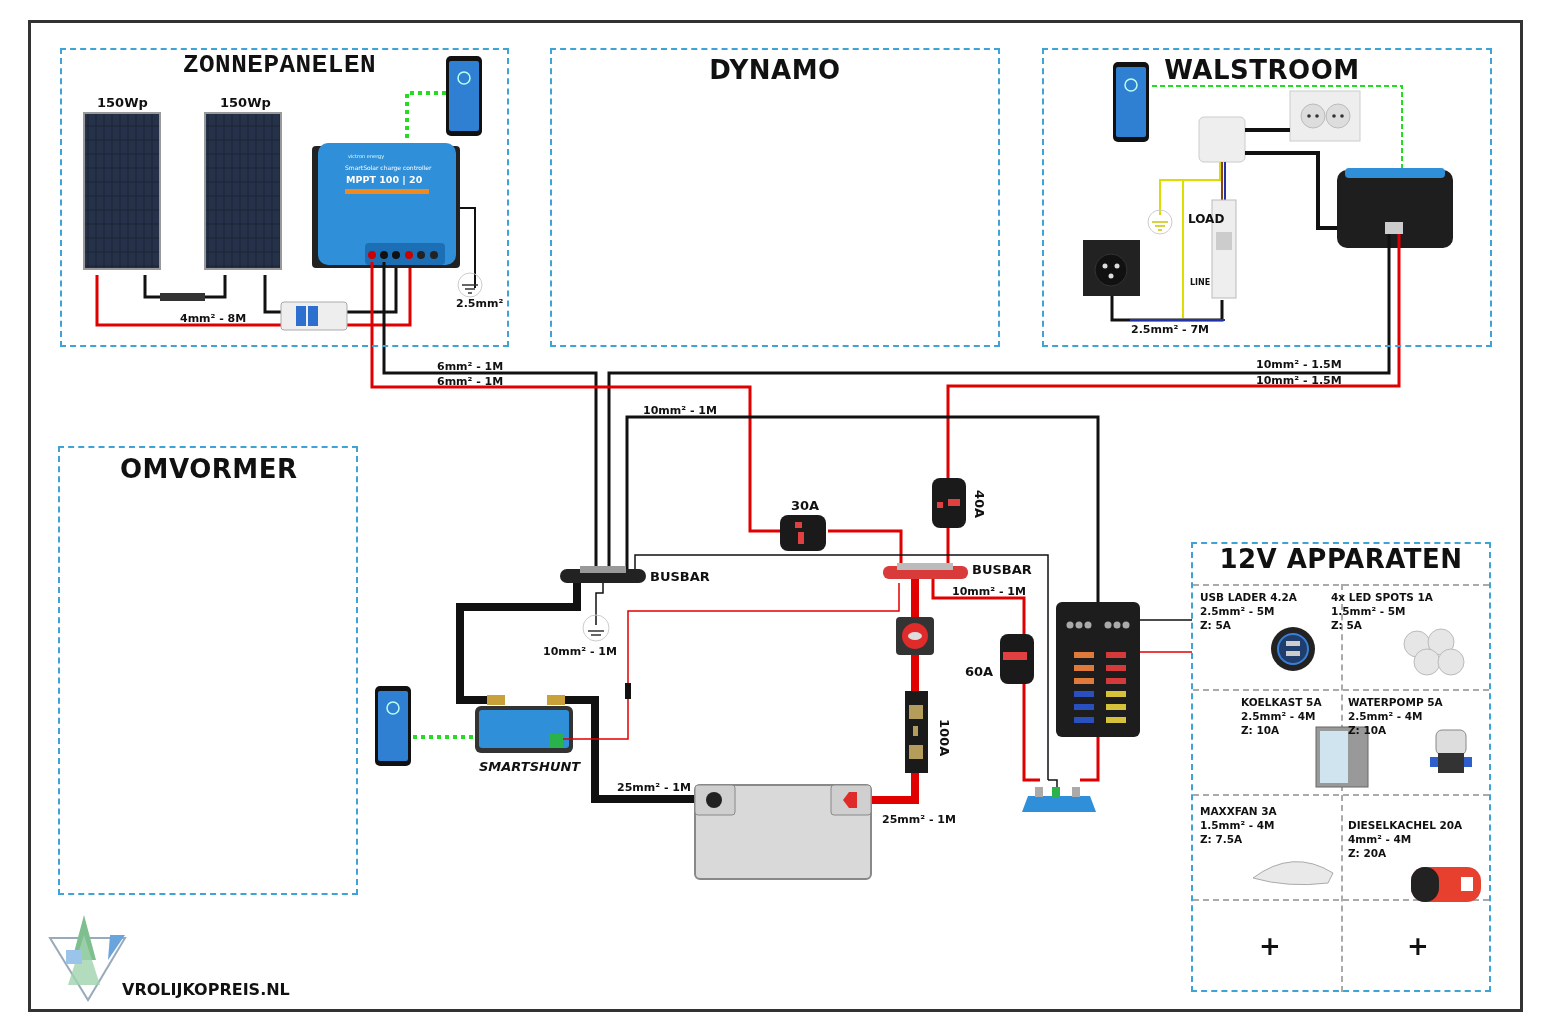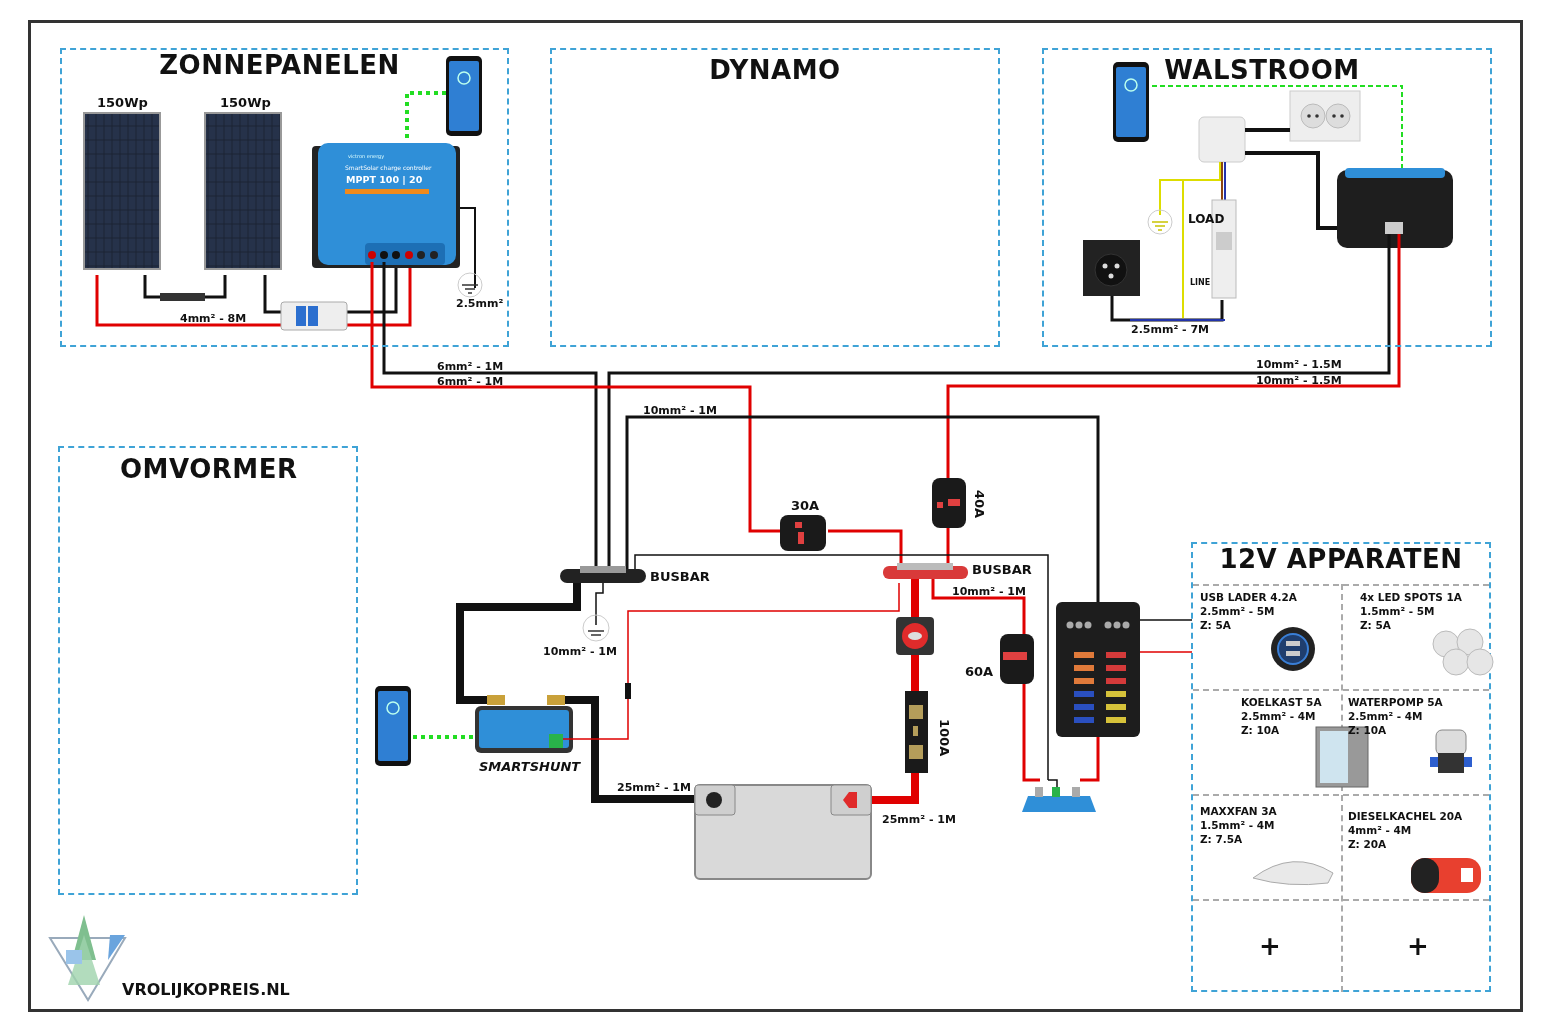--- a/index.html
+++ b/index.html
@@ -260,21 +260,21 @@
   <g>
     <polygon points="50,938 125,938 88,1000" fill="none" stroke="#9ab" stroke-width="2"></polygon>
     <polygon points="84,915 72,960 96,960" fill="#7fbf8f"></polygon>
     <polygon points="84,935 68,985 100,985" fill="#9fd3ad" opacity="0.8"></polygon>
     <polygon points="110,935 125,935 108,960" fill="#6aa4dd"></polygon>
     <rect x="66" y="950" width="16" height="14" fill="#9ac4ea"></rect>
   </g>
 </svg>
 
 <div class="zone" style="left:60px;top:48px;width:449px;height:299px;">
-  <div class="zone-title" style="top:0px;left:-10px;">ZONNEPANELEN</div>
+  <div class="zone-title" style="top:0px;left:-10px;font-family:Liberation Mono, monospace;">ZONNEPANELEN</div>
 </div>
 <div class="zone" style="left:550px;top:48px;width:450px;height:299px;">
   <div class="zone-title" style="top:5px;">DYNAMO</div>
 </div>
 <div class="zone" style="left:1042px;top:48px;width:450px;height:299px;">
   <div class="zone-title" style="top:5px;left:-10px;">WALSTROOM</div>
 </div>
 <div class="zone" style="left:58px;top:446px;width:300px;height:449px;">
   <div class="zone-title" style="top:6px;left:-10px;text-align:left;padding-left:70px;">OMVORMER</div>
 </div>
@@ -294,21 +294,21 @@
           <circle cx="30" cy="30" r="15" fill="#1f3e6e" stroke="#3a7fd6" stroke-width="2"></circle>
           <rect x="23" y="22" width="14" height="5" fill="#ccc"></rect>
           <rect x="23" y="32" width="14" height="5" fill="#ccc"></rect>
         </svg>
         <div class="cell-text">
           <div>USB LADER 4.2A</div>
           <div>2.5mm² - 5M</div>
           <div>Z: 5A</div>
         </div>
       </div>
-      <div class="cell" style="left: 160px; top: 40px; width: 148px; height: 105px;">
+      <div class="cell" style="left: 131px; top: 40px; width: 148px; height: 105px;">
         <svg width="70" height="60" style="position:absolute;left:75px;top:40px">
           <circle cx="18" cy="20" r="13" fill="#e6e6e6" stroke="#bbb"></circle>
           <circle cx="42" cy="18" r="13" fill="#e6e6e6" stroke="#bbb"></circle>
           <circle cx="28" cy="38" r="13" fill="#e6e6e6" stroke="#bbb"></circle>
           <circle cx="52" cy="38" r="13" fill="#e6e6e6" stroke="#bbb"></circle>
         </svg>
         <div class="cell-text">
           <div>4x LED SPOTS 1A</div>
           <div>1.5mm² - 5M</div>
           <div>Z: 5A</div>
@@ -341,21 +341,21 @@
       <div class="cell" style="left: 0px; top: 254px; width: 148px; height: 105px;">
         <svg width="90" height="45" style="position:absolute;left:55px;top:50px">
           <path d="M5 30 Q45 0 85 25 L80 35 Q40 40 5 30Z" fill="#e9e9e9" stroke="#aaa"></path>
         </svg>
         <div class="cell-text">
           <div>MAXXFAN 3A</div>
           <div>1.5mm² - 4M</div>
           <div>Z: 7.5A</div>
         </div>
       </div>
-      <div class="cell" style="left: 148px; top: 259px; width: 148px; height: 105px;">
+      <div class="cell" style="left: 148px; top: 268px; width: 148px; height: 105px;">
         <svg width="80" height="55" style="position:absolute;left:65px;top:45px">
           <rect x="5" y="10" width="70" height="35" rx="14" fill="#e8402f"></rect>
           <rect x="5" y="10" width="28" height="35" rx="14" fill="#222"></rect>
           <rect x="55" y="20" width="12" height="14" fill="#fff"></rect>
         </svg>
         <div class="cell-text">
           <div>DIESELKACHEL 20A</div>
           <div>4mm² - 4M</div>
           <div>Z: 20A</div>
         </div>

